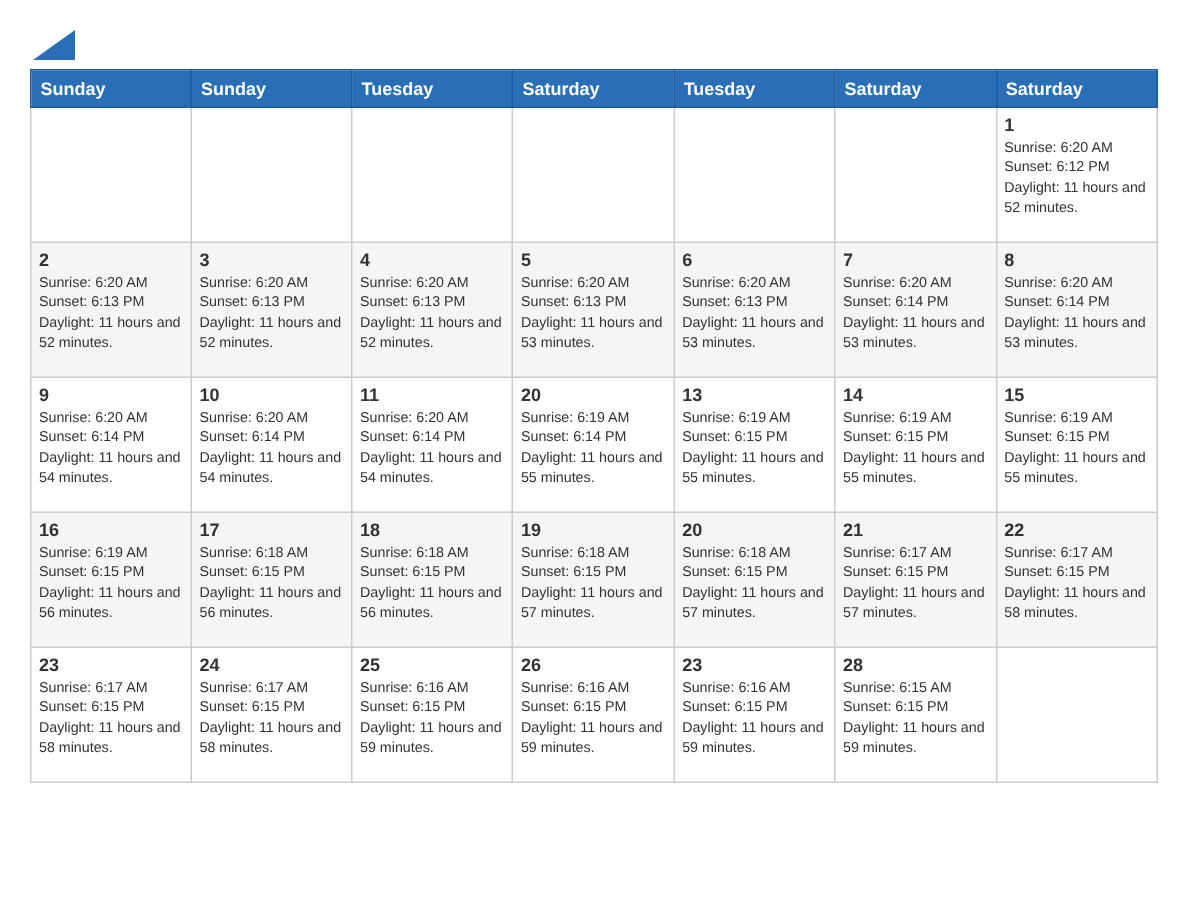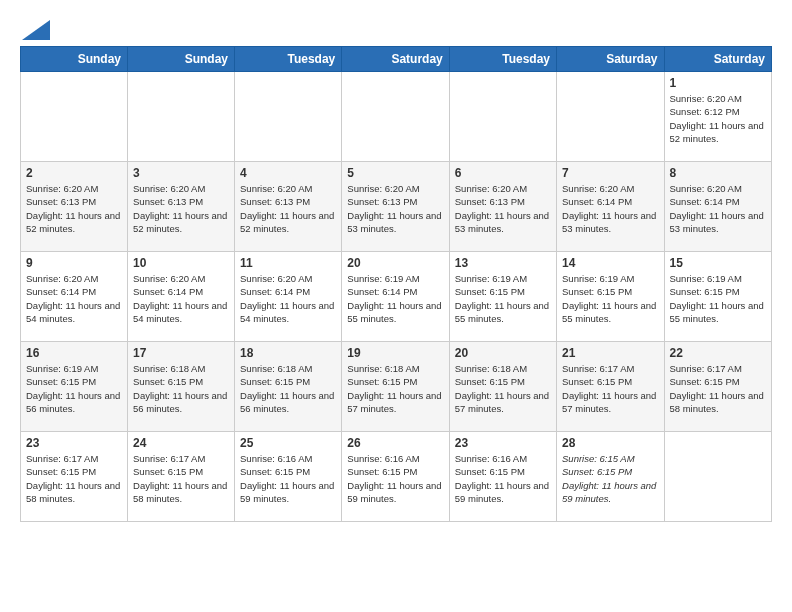--- a/index.html
+++ b/index.html
@@ -43,21 +43,21 @@
       width: 100%;
       border-collapse: collapse;
       border: 1px solid #ccc;
     }
     .calendar th {
       background-color: #2a6eb5;
       color: #fff;
       font-size: 12px;
       font-weight: bold;
       padding: 5px 6px;
-      text-align: right;
+      text-align: left;
       border: 1px solid #1a5da0;
     }
     .calendar td {
       vertical-align: top;
       padding: 4px 5px;
       border: 1px solid #ccc;
       font-size: 10px;
       color: #333;
       width: 110px;
       height: 90px;
@@ -285,20 +285,20 @@
 Daylight: 11 hours and 59 minutes.</div>
         </td>
         <td>
           <span class="day-number">23</span>
           <div class="day-info" style="white-space: pre-line;">Sunrise: 6:16 AM
 Sunset: 6:15 PM
 Daylight: 11 hours and 59 minutes.</div>
         </td>
         <td>
           <span class="day-number">28</span>
-          <div class="day-info" style="white-space: pre-line; font-style: italic;">Sunrise: 6:15 AM
+          <div class="day-info" style="white-space: pre-line;">Sunrise: 6:15 AM
 Sunset: 6:15 PM
 Daylight: 11 hours and 59 minutes.</div>
         </td>
         <td class="empty-cell"></td>
       </tr>
     </tbody>
 </table>
 
 </body></html>

